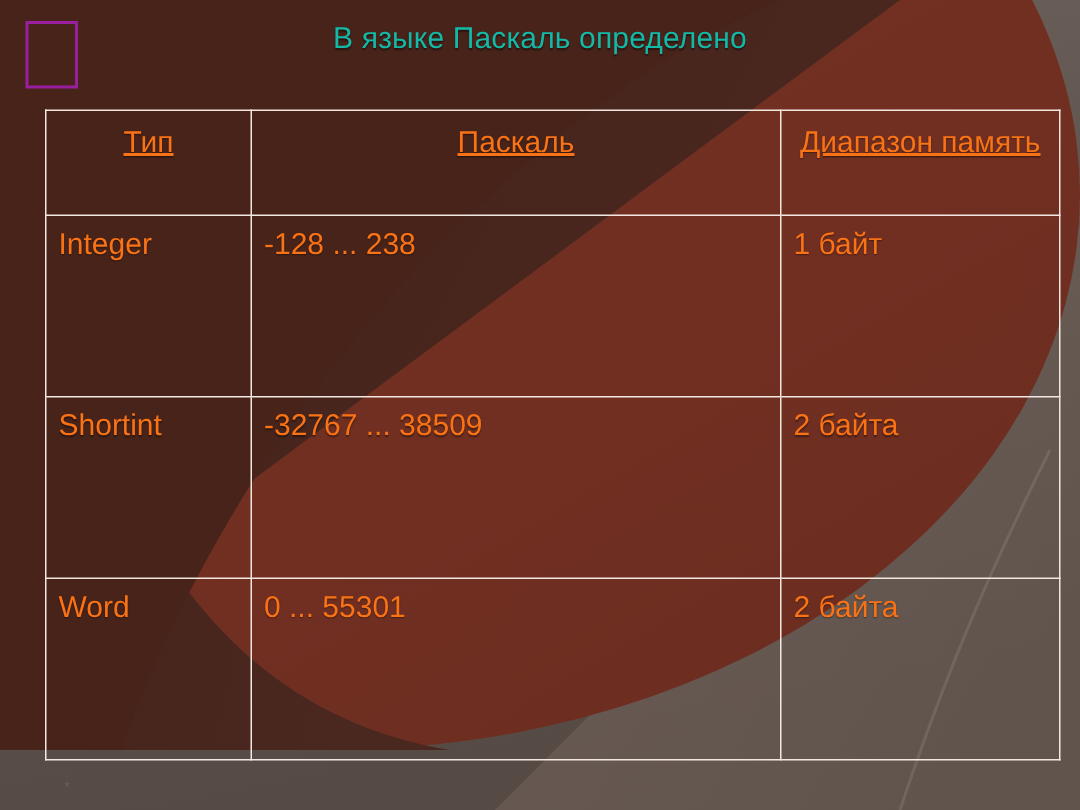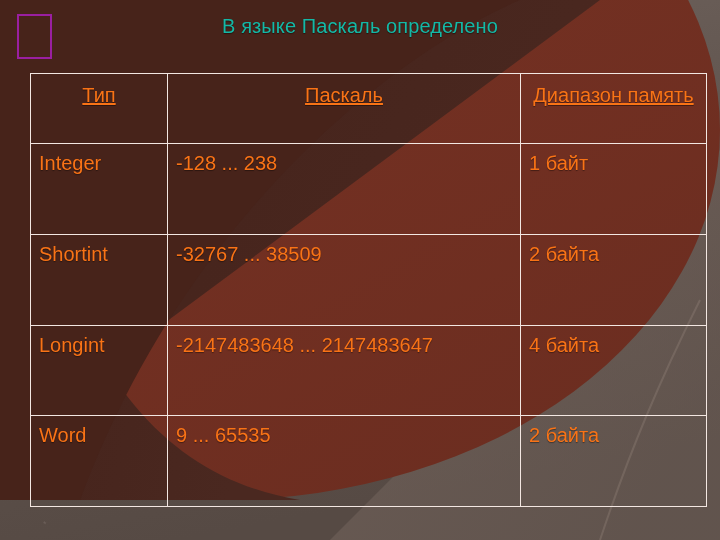--- a/index.html
+++ b/index.html
@@ -167,27 +167,22 @@
           <td>Integer</td>
           <td>-128 ... 238</td>
           <td>1 байт</td>
         </tr>
         <tr class="r-body">
           <td>Shortint</td>
           <td>-32767 ... 38509</td>
           <td>2 байта</td>
         </tr>
         <tr class="r-body">
-          <td>Longint</td>
-          <td>-2147483648 ... 2147483647</td>
-          <td>4 байта</td>
-        </tr>
-        <tr class="r-body">
           <td>Word</td>
-          <td>9 ... 65535</td>
+          <td>0 ... 55301</td>
           <td>2 байта</td>
         </tr>
       </tbody>
     </table>
   </div>
 
   <div class="footer-mark">*</div>
 
 </div>
 

